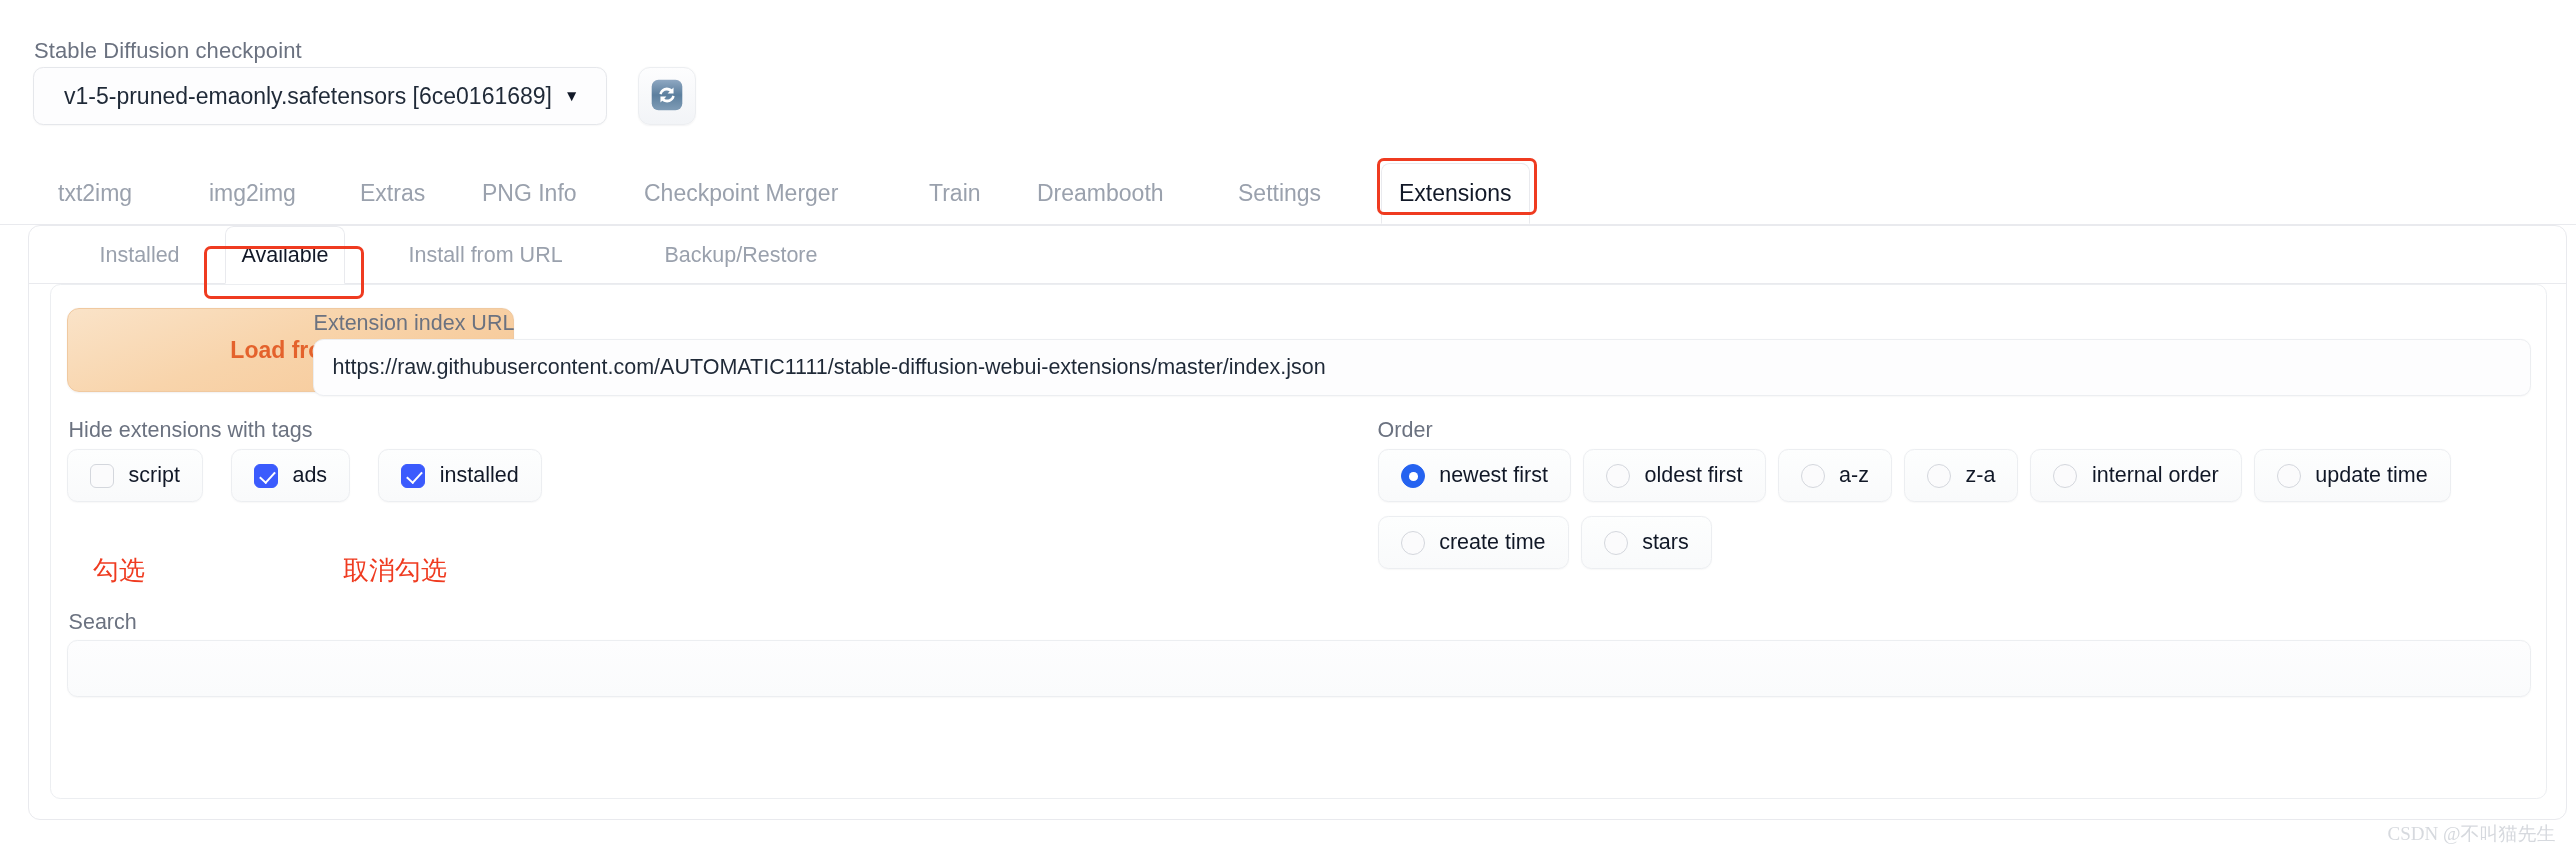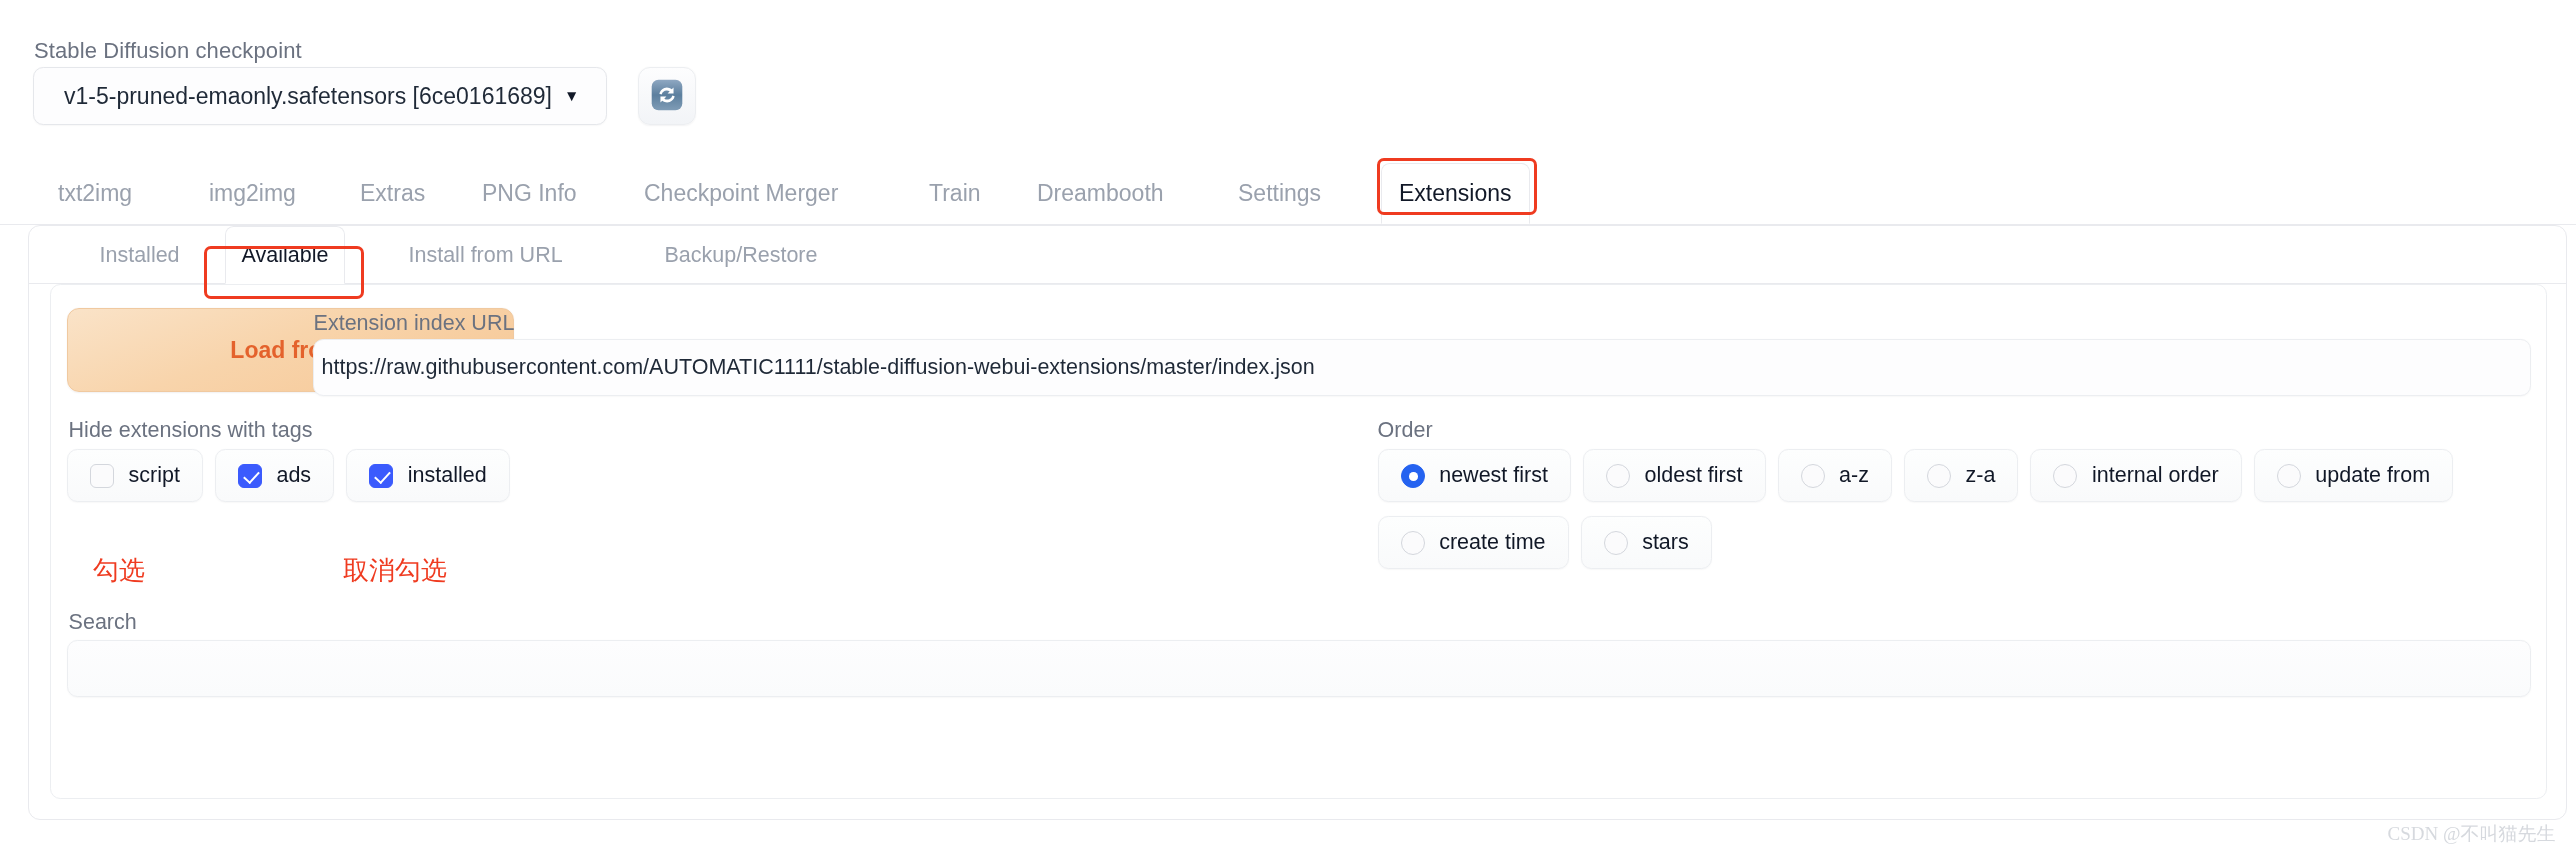--- a/index.html
+++ b/index.html
@@ -175,41 +175,41 @@
   }
   .url-field {
     position: absolute;
     left: 262px; top: 54px;
     width: 2218px; height: 57px;
     border: 0.9px solid #eceef1;
     border-radius: 10.3px;
     background: #fdfdfe;
     display: flex;
     align-items: center;
-    padding: 0 8px;
+    padding: 0 19px;
     font-size: 21.5px;
     color: #1f2937;
     box-shadow: 0 0.9px 1.7px rgba(16,24,40,.03);
     overflow: hidden;
     white-space: nowrap;
     cursor: text;
   }
 
   
   .tags-label {
     position: absolute;
     left: 18px; top: 133px;
     font-size: 21.5px;
     color: #6b7280;
   }
   .tags-row {
     position: absolute;
     left: 16.3px; top: 164px;
     display: flex;
-    gap: 12px;
+    gap: 28px;
   }
   .chk {
     display: flex;
     align-items: center;
     gap: 14.6px;
     height: 53px;
     padding: 0 22px;
     border: 0.9px solid #eceef1;
     border-radius: 10.3px;
     background: linear-gradient(180deg,#fdfefe 0%, #f9fafb 100%);
@@ -455,21 +455,21 @@
         <div class="rad-item">
           <span class="radio"></span>
           <span>z-a</span>
         </div>
         <div class="rad-item">
           <span class="radio"></span>
           <span>internal order</span>
         </div>
         <div class="rad-item">
           <span class="radio"></span>
-          <span>update from</span>
+          <span>update time</span>
         </div>
       </div>
       <div class="order-row2">
         <div class="rad-item">
           <span class="radio"></span>
           <span>create time</span>
         </div>
         <div class="rad-item">
           <span class="radio"></span>
           <span>stars</span>

